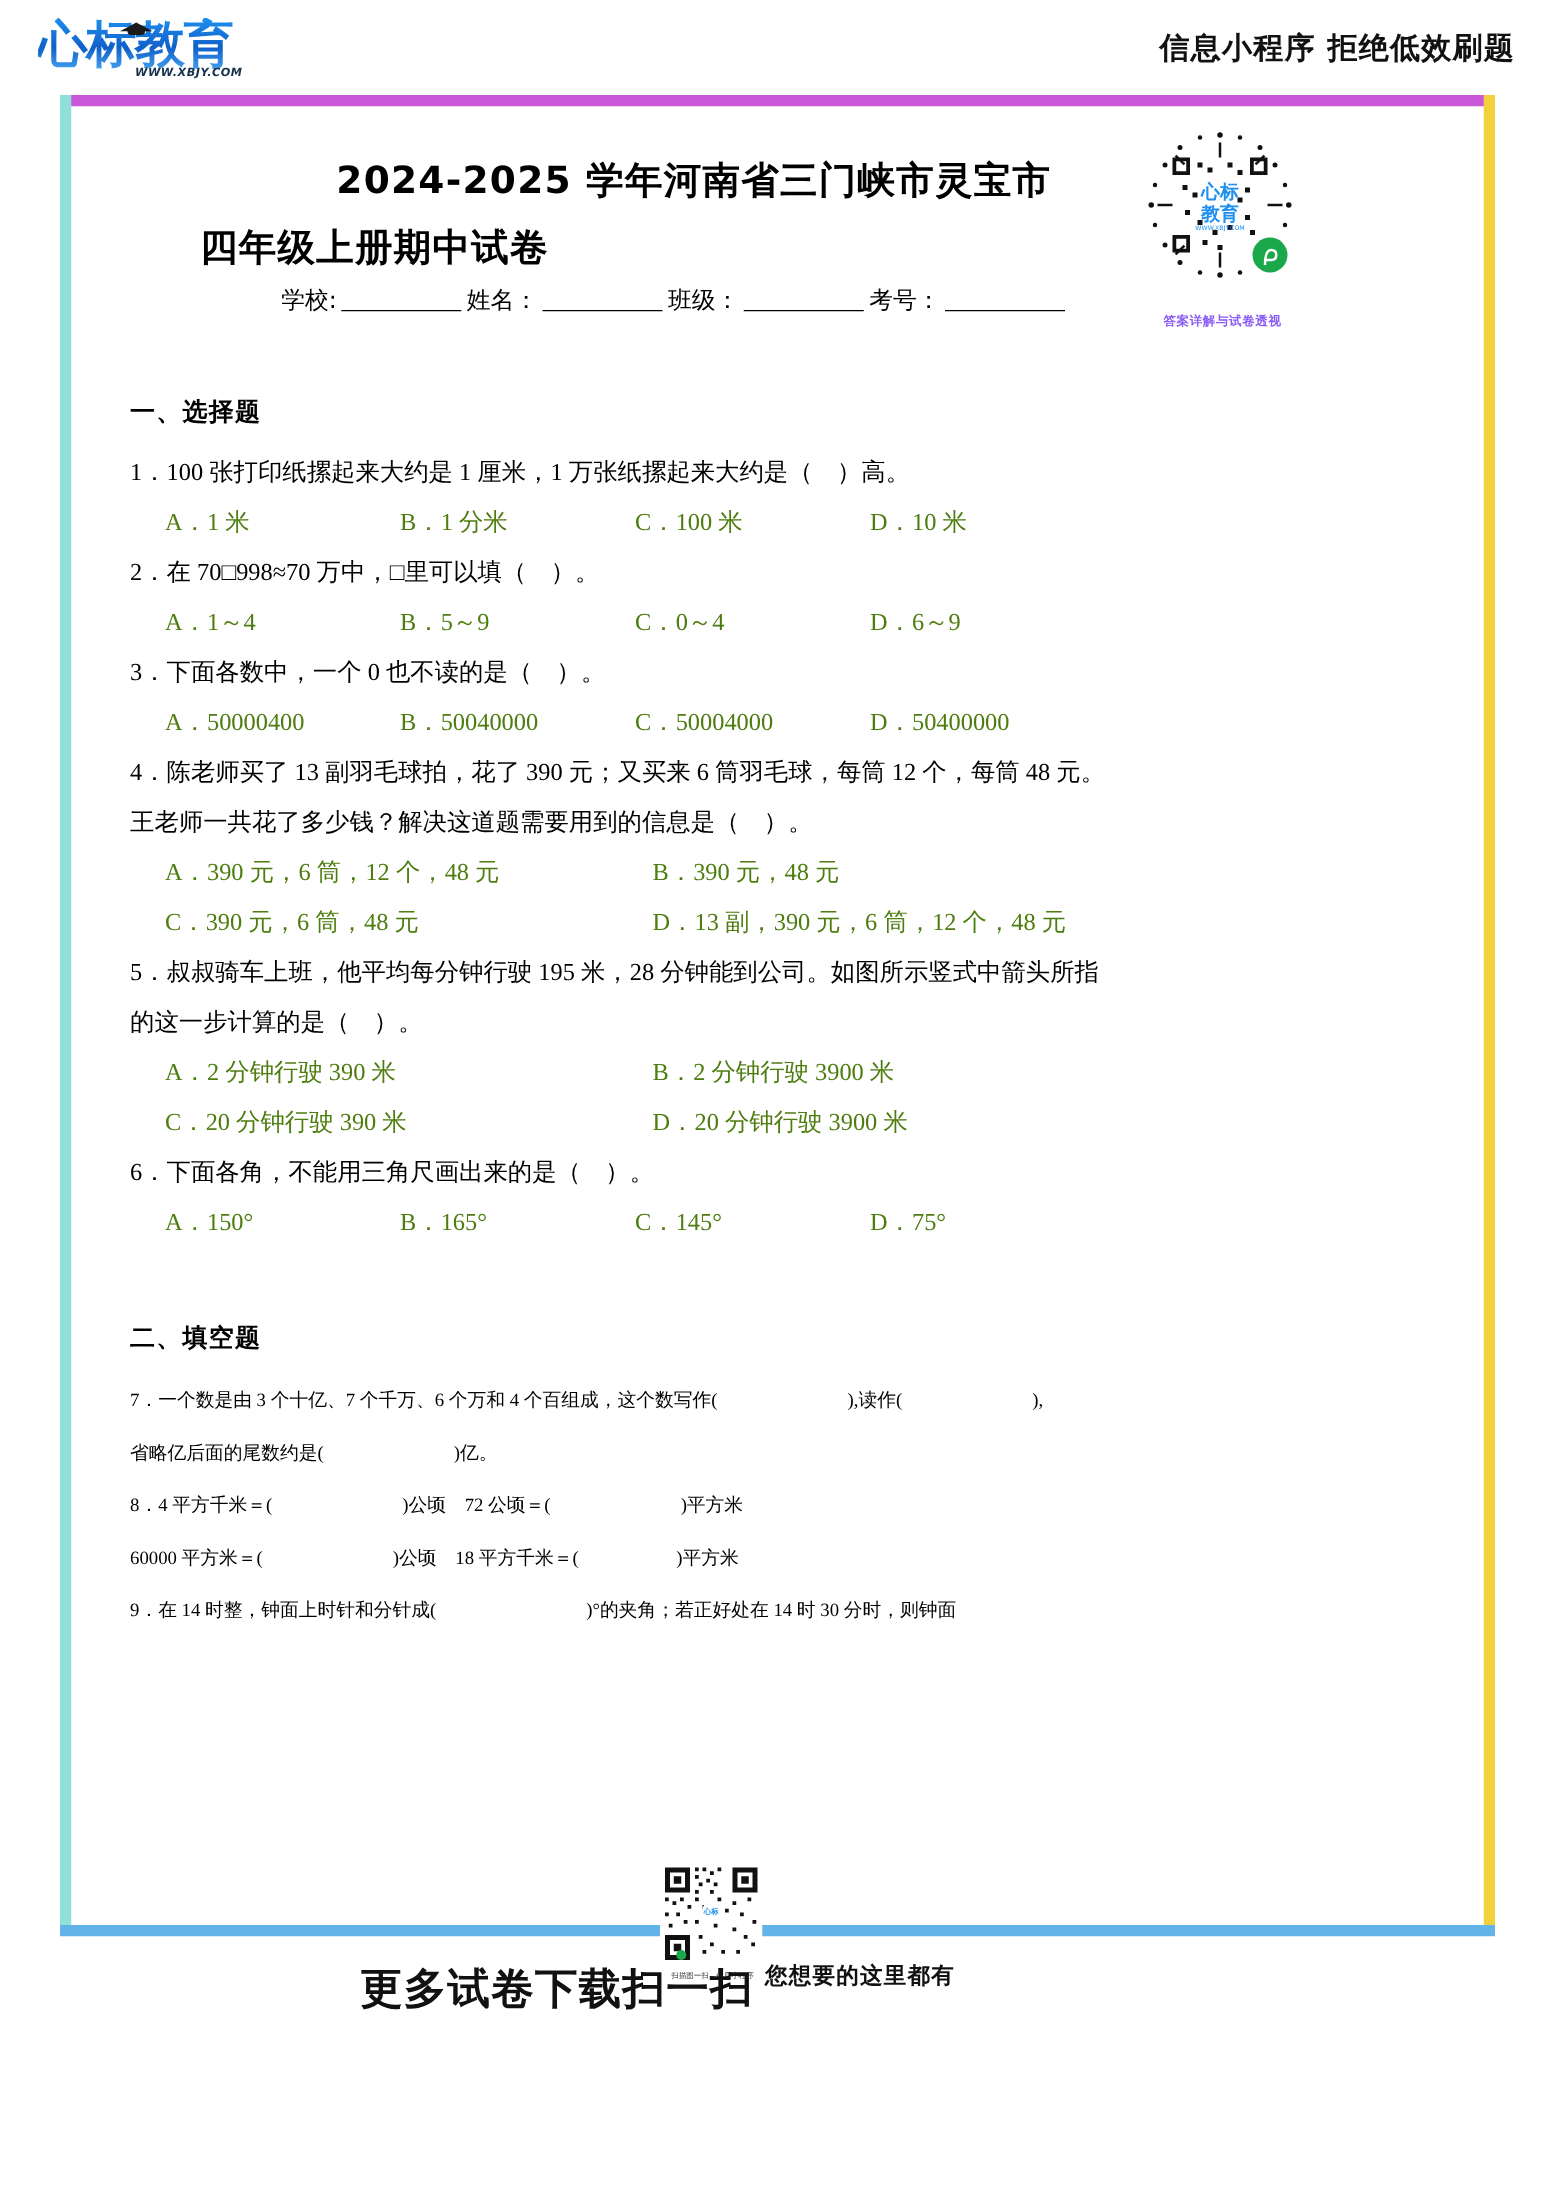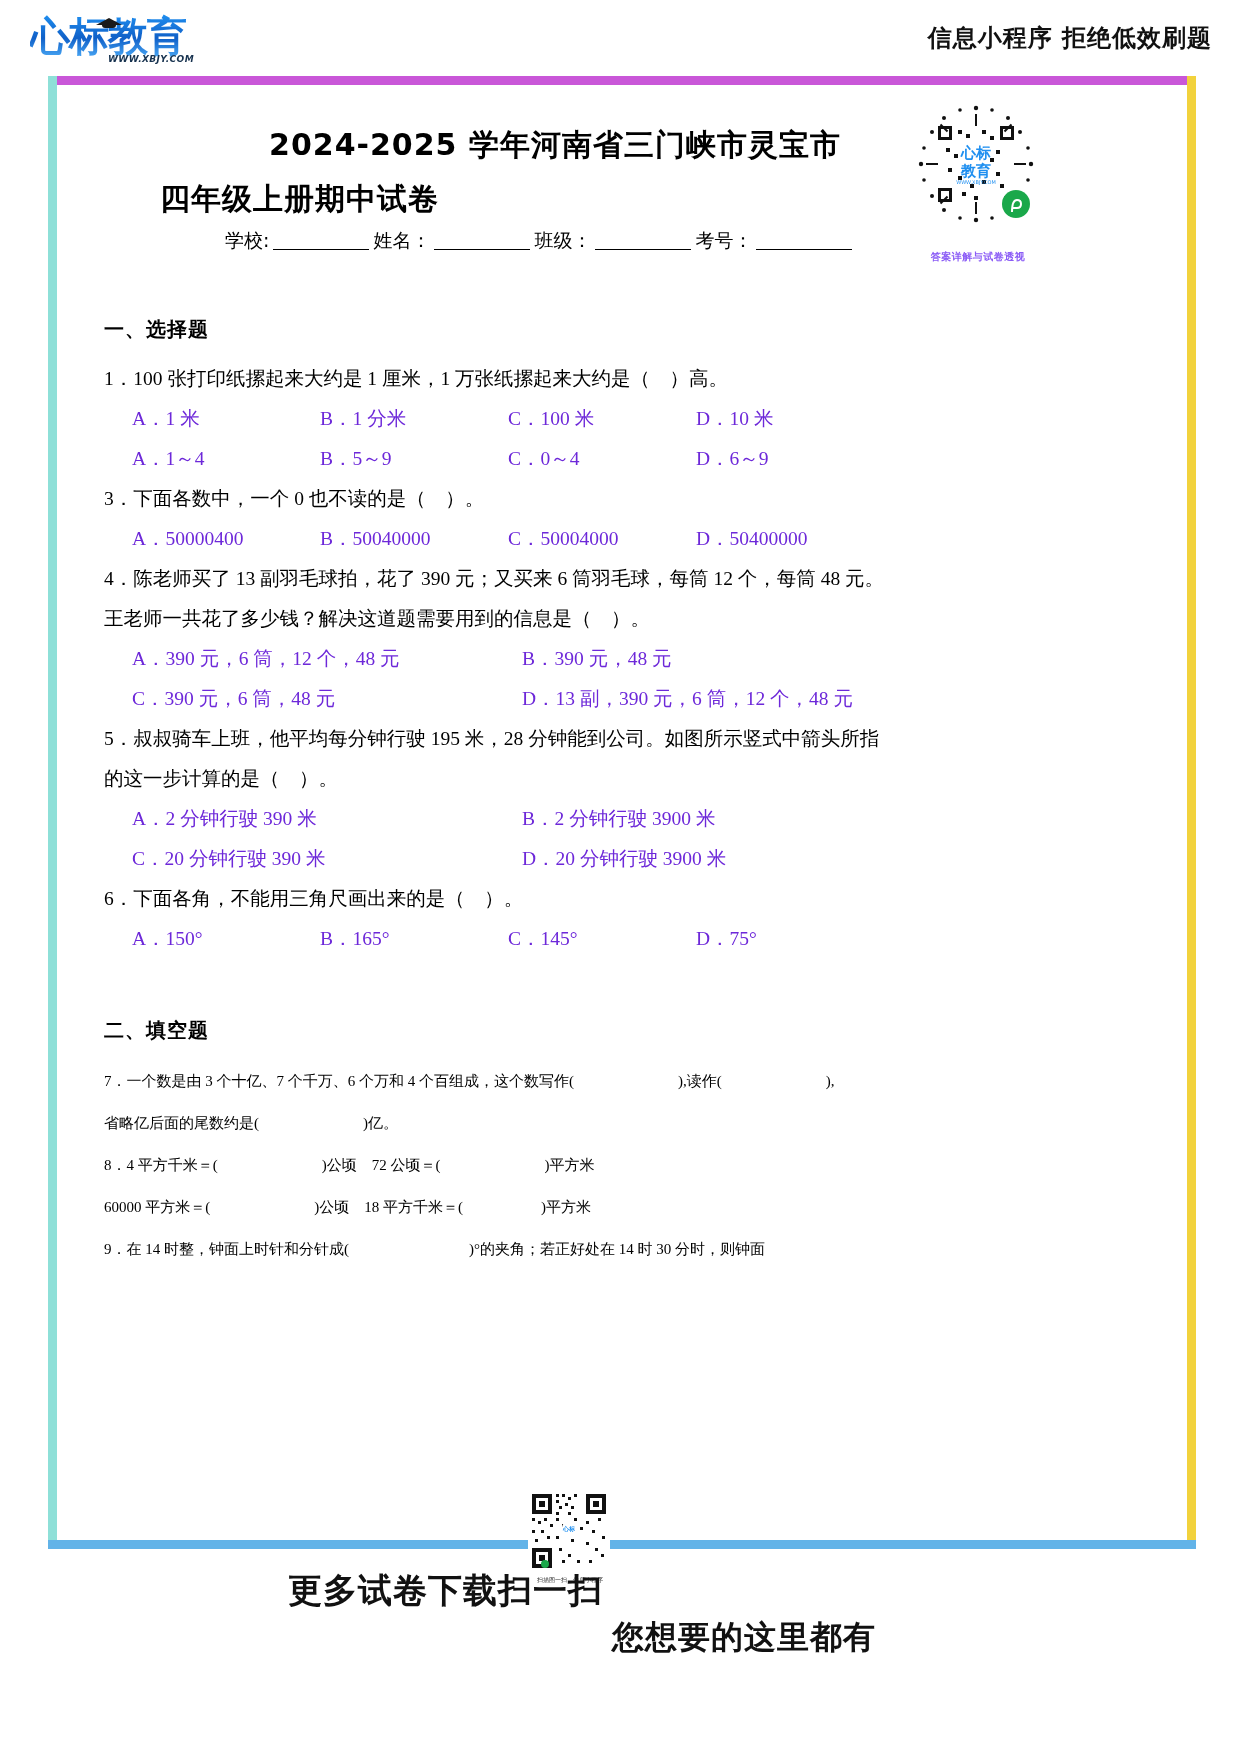--- a/index.html
+++ b/index.html
@@ -186,21 +186,21 @@
     font-size: 19.5px;
     line-height: 40px;
     color: #000;
     margin: 0;
     white-space: nowrap;
   }
   .opt-row {
     display: flex;
     font-size: 19.5px;
     line-height: 40px;
-    color: #6d28d9;
+    color: #4d7c0f;
     padding-left: 28px;
   }
   .opt-row.cols4 > .opt { width: 188px; }
   .opt-row.cols2 > .opt { width: 390px; }
   .opt { white-space: nowrap; }
   .gap-lg { height: 58px; }
 
   
   .vmul {
     position: relative;
@@ -266,23 +266,23 @@
     left: 288px; top: 1568px;
     font-family: "DejaVu Sans", sans-serif;
     font-size: 34px;
     font-weight: bold;
     color: #111;
     letter-spacing: 1px;
     white-space: nowrap;
   }
   .footer-text-right {
     position: absolute;
-    left: 612px; top: 1616px;
+    left: 612px; top: 1568px;
     font-family: Liberation Sans, sans-serif;
-    font-size: 32px;
+    font-size: 18px;
     font-weight: bold;
     color: #111;
     letter-spacing: 1px;
     white-space: nowrap;
   }
   .qr-bottom {
     position: absolute;
     left: 528px; top: 1490px;
     width: 82px; height: 82px;
   }
@@ -398,20 +398,21 @@
   <div class="section-head">一、选择题</div>
 
   <p class="q-stem">1．100 张打印纸摞起来大约是 1 厘米，1 万张纸摞起来大约是（　）高。</p>
   <div class="opt-row cols4">
     <span class="opt">A．1 米</span>
     <span class="opt">B．1 分米</span>
     <span class="opt">C．100 米</span>
     <span class="opt">D．10 米</span>
   </div>
 
+  <p class="q-stem">2．在 70□998≈70 万中，□里可以填（　）。</p>
   <div class="opt-row cols4">
     <span class="opt">A．1～4</span>
     <span class="opt">B．5～9</span>
     <span class="opt">C．0～4</span>
     <span class="opt">D．6～9</span>
   </div>
 
   <p class="q-stem">3．下面各数中，一个 0 也不读的是（　）。</p>
   <div class="opt-row cols4">
     <span class="opt">A．50000400</span>

